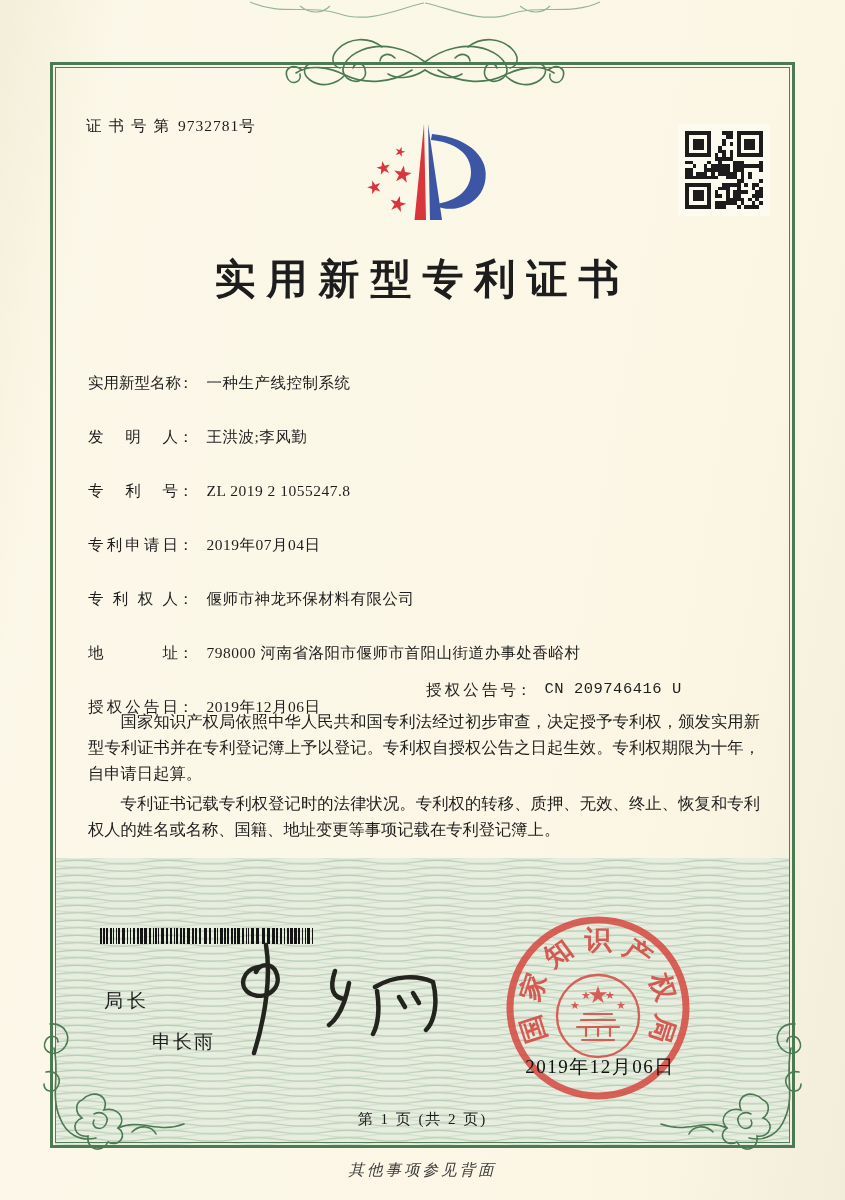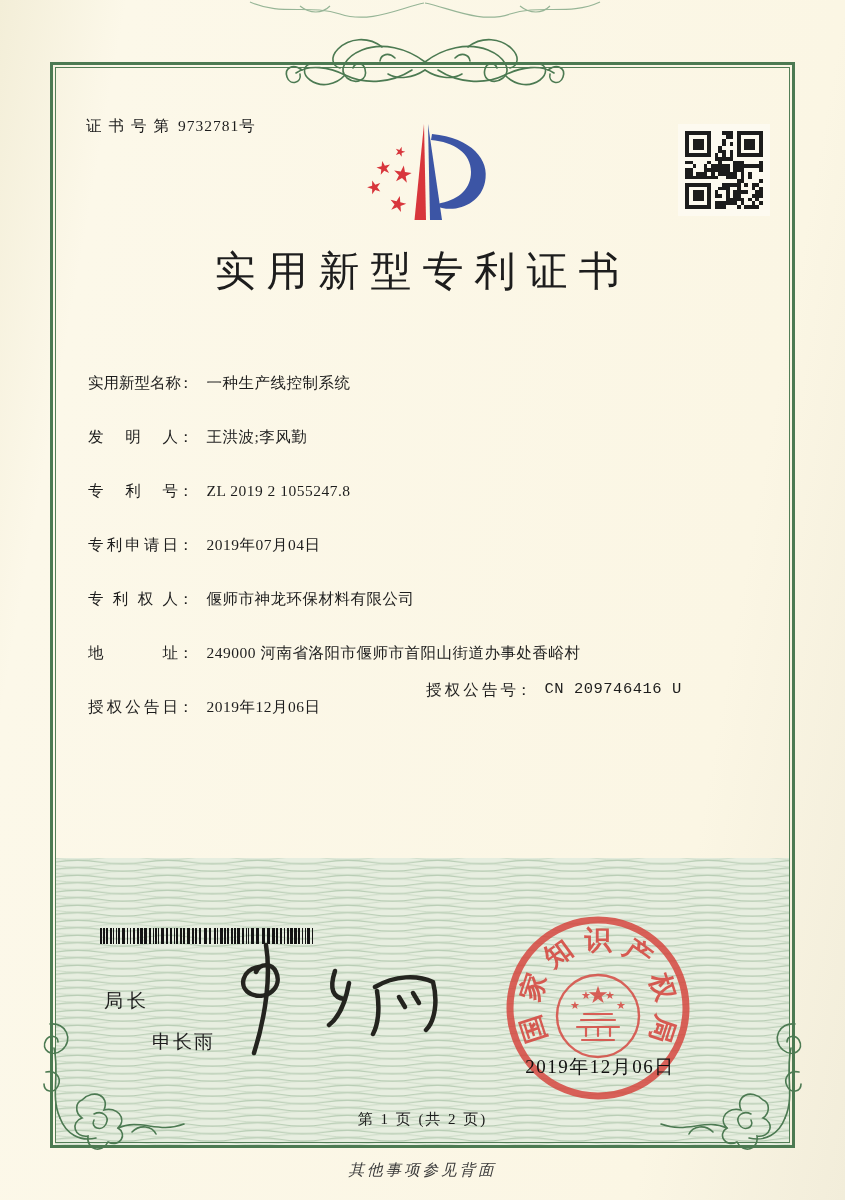--- a/index.html
+++ b/index.html
@@ -27,22 +27,22 @@
   .corner-ornament{position:absolute;z-index:4;width:150px;height:135px;}
   .corner-left{left:36px;top:1022px;}
   .corner-right{right:36px;top:1022px;transform:scaleX(-1);}
   
   .cert-no{position:absolute;left:86px;top:116px;font-size:15.5px;z-index:5;}
   .cert-no .sp{letter-spacing:7px;}
   .cert-no .num{margin-left:2px;letter-spacing:1px;}
   .logo{position:absolute;left:338px;top:108px;z-index:5;}
   .qr{position:absolute;left:678px;top:124px;width:92px;height:92px;z-index:5;}
   .title{
-    position:absolute;left:0;right:0;top:244px;margin:0;text-align:center;
-    font-size:41px;font-weight:normal;letter-spacing:11px;z-index:5;
+    position:absolute;left:0;right:0;top:244px;margin:8px;text-align:center;
+    font-size:41px;font-weight:bold;letter-spacing:11px;z-index:5;
   }
   
   .fields{position:absolute;left:88px;top:356px;width:684px;font-size:15.5px;z-index:5;}
   .frow{position:relative;height:54px;display:flex;align-items:center;white-space:nowrap;}
   .flabel{display:inline-block;width:90px;text-align:justify;text-align-last:justify;}
   .fvalue{margin-left:13px;letter-spacing:.5px;}
   .grant-right{position:absolute;left:338px;top:0;display:flex;font-family:Liberation Mono, monospace;}
   
   .paras{position:absolute;left:88px;top:709px;width:672px;font-size:16.3px;
     line-height:26px;text-align:justify;z-index:5;}
@@ -321,34 +321,38 @@
         <span class="fvalue">2019年07月04日</span>
       </div>
     <div class="frow">
         <span class="flabel">专利权人</span>
         <span>：</span>
         <span class="fvalue">偃师市神龙环保材料有限公司</span>
       </div>
     <div class="frow">
         <span class="flabel">地址</span>
         <span>：</span>
-        <span class="fvalue">249000 河南省洛阳市偃师市首阳山街道办事处香峪村</span>
+        <span class="fvalue">798000 河南省洛阳市偃师市首阳山街道办事处香峪村</span>
       </div>
     <div class="frow">
       <span class="flabel">授权公告日</span>
         <span>：</span>
         <span class="fvalue">2019年12月06日</span>
       <span class="grant-right">
           <span class="flabel">授权公告号</span>
           <span>：</span>
           <span class="fvalue">CN 209746416 U</span>
         </span>
     </div>
   </div>
 
+  <div class="paras">
+    <p>国家知识产权局依照中华人民共和国专利法经过初步审查，决定授予专利权，颁发实用新型专利证书并在专利登记簿上予以登记。专利权自授权公告之日起生效。专利权期限为十年，自申请日起算。</p>
+    <p>专利证书记载专利权登记时的法律状况。专利权的转移、质押、无效、终止、恢复和专利权人的姓名或名称、国籍、地址变更等事项记载在专利登记簿上。</p>
+  </div>
 
   <div class="barcode">
       <svg width="220" height="16" viewBox="0 0 220 16" shape-rendering="crispEdges">
         <rect x="0" y="0" width="2" height="16" fill="#141414"></rect>
         <rect x="3" y="0" width="2" height="16" fill="#141414"></rect>
         <rect x="6" y="0" width="2" height="16" fill="#141414"></rect>
         <rect x="10" y="0" width="2" height="16" fill="#141414"></rect>
         <rect x="13" y="0" width="1" height="16" fill="#141414"></rect>
         <rect x="16" y="0" width="1" height="16" fill="#141414"></rect>
         <rect x="18" y="0" width="2" height="16" fill="#141414"></rect>

